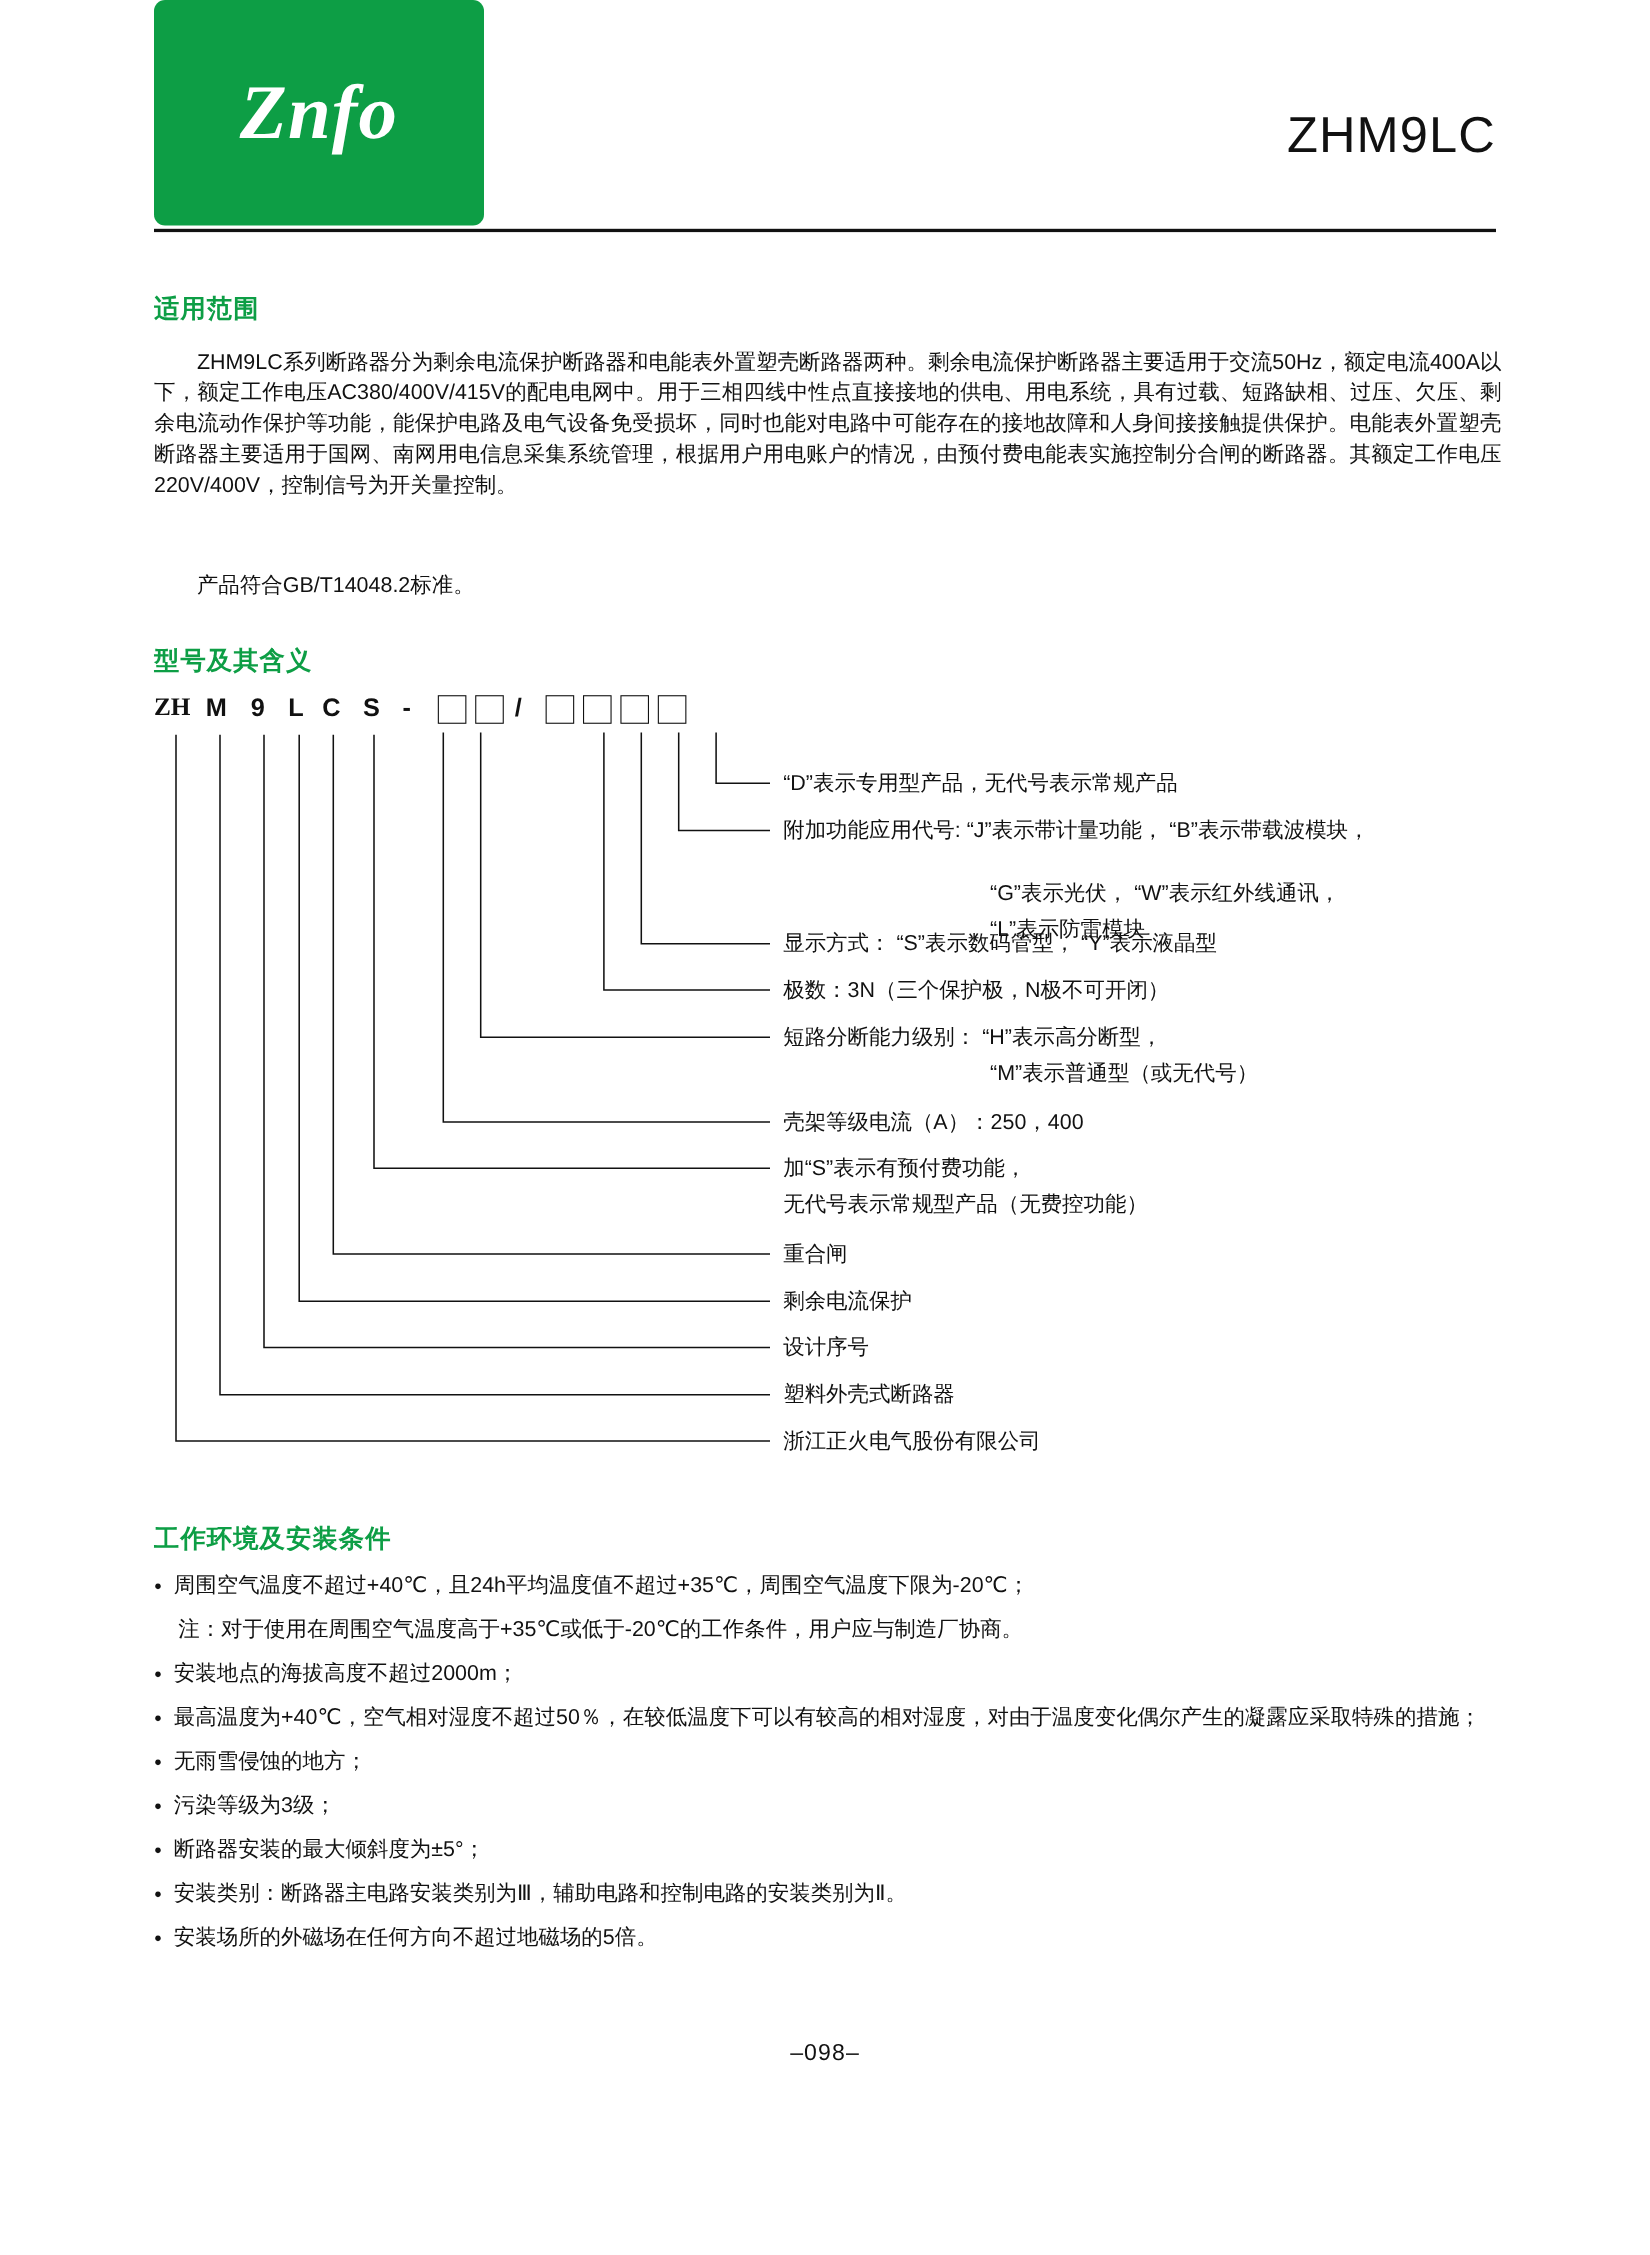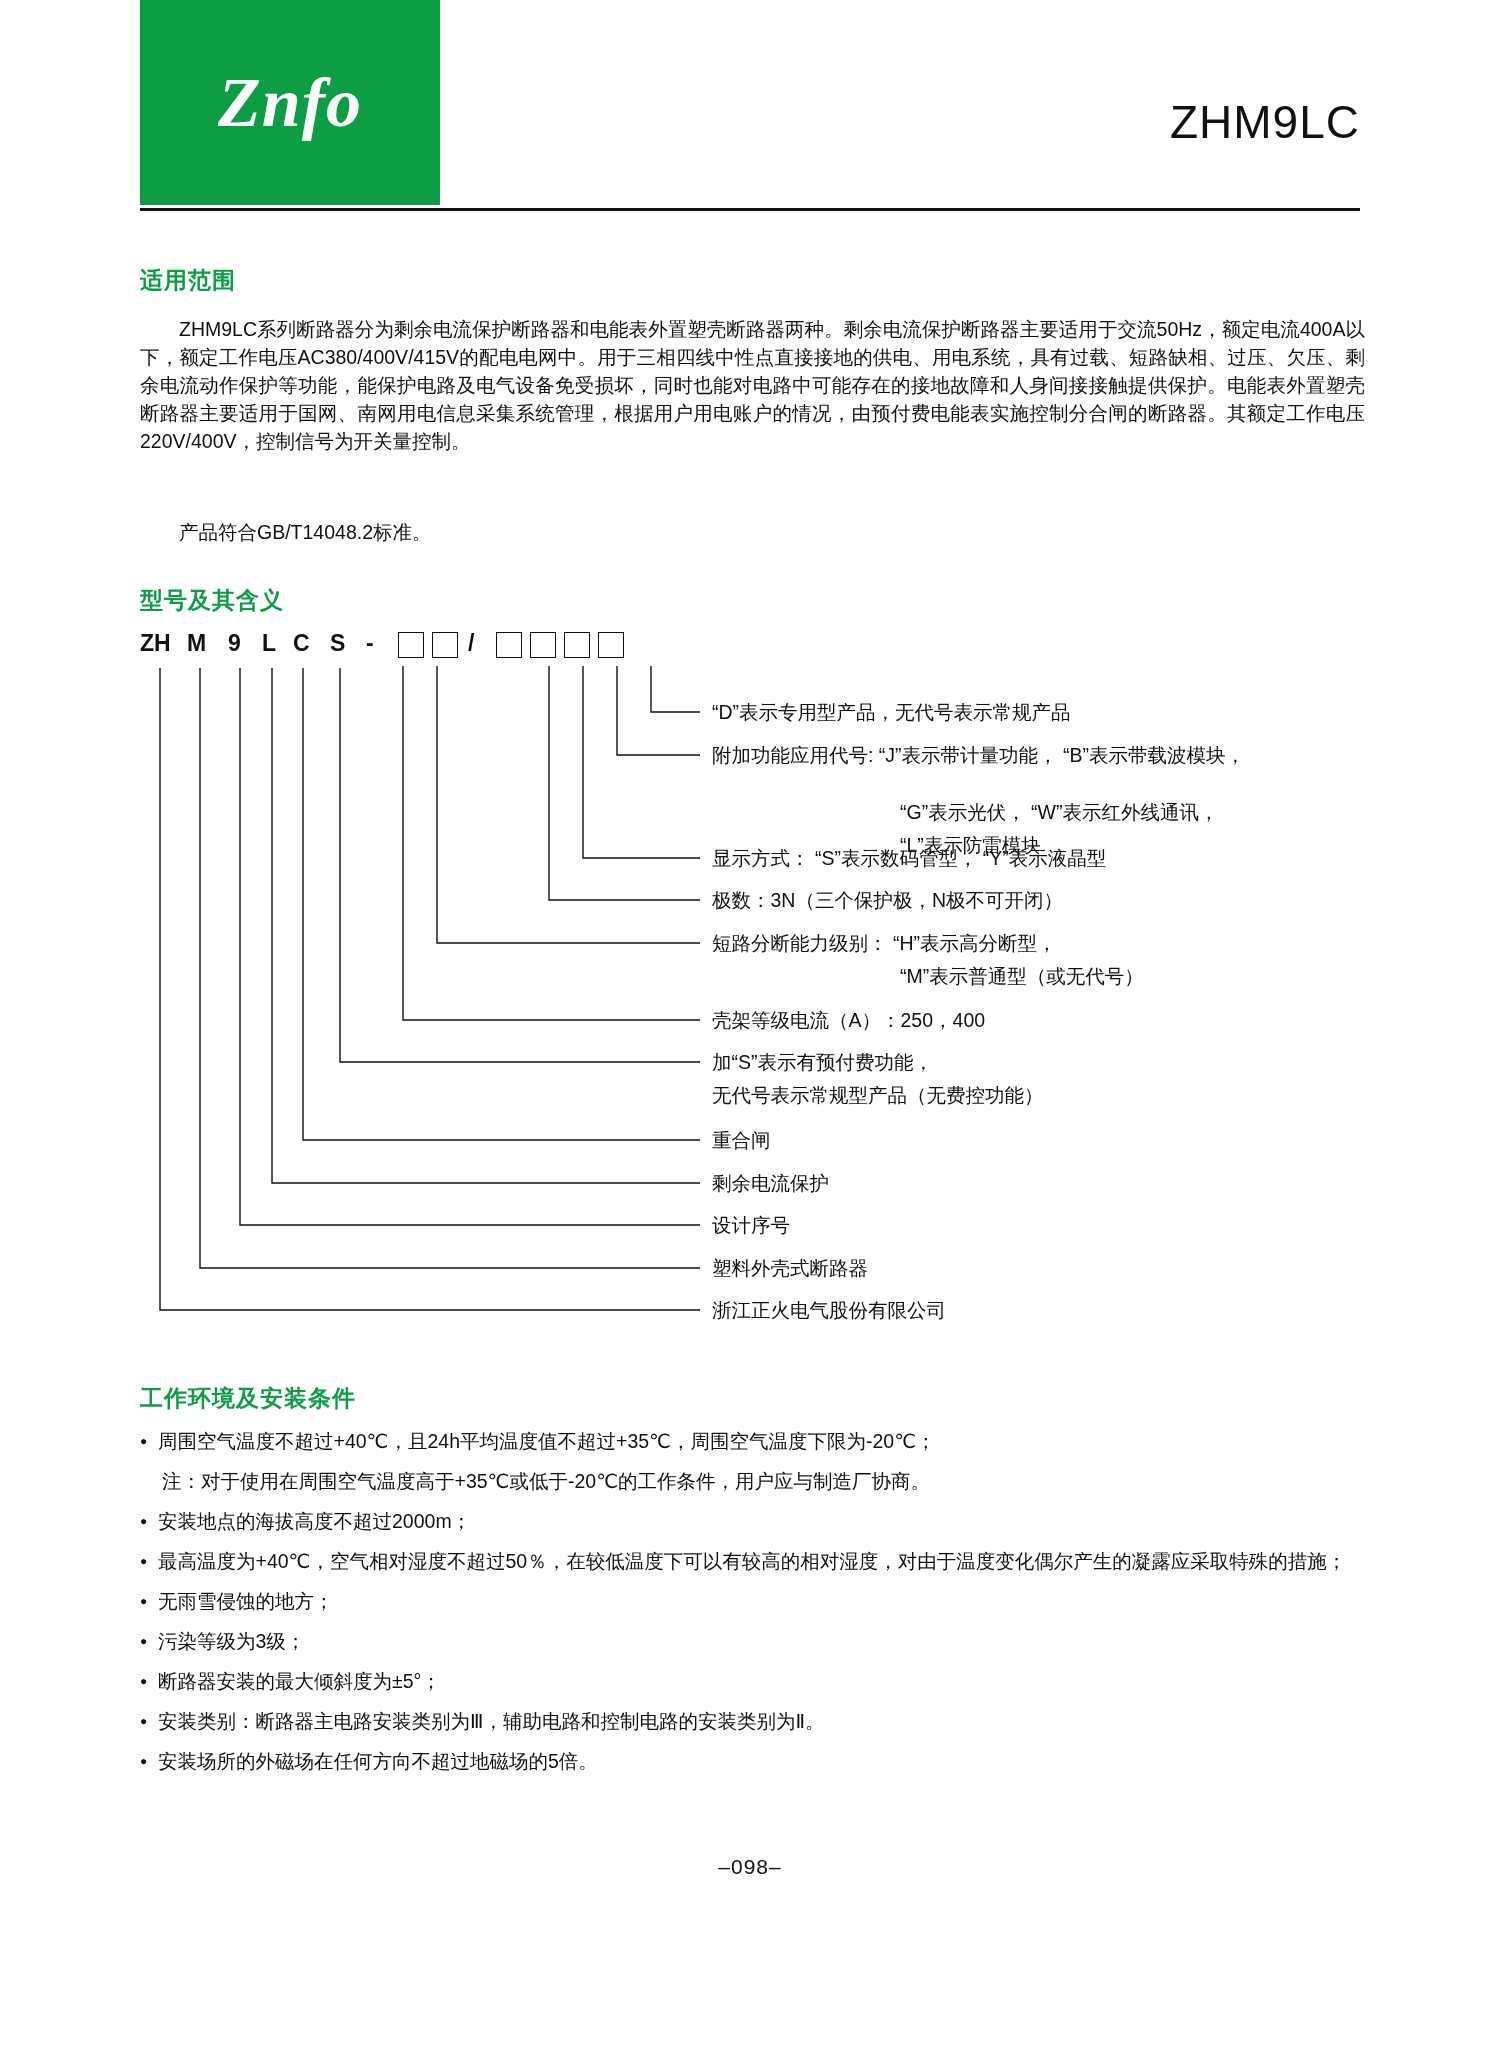--- a/index.html
+++ b/index.html
@@ -31,20 +31,21 @@
   .logo-block {
     position: absolute;
     left: 140px;
     top: 0;
     width: 300px;
     height: 205px;
     background: #0d9e45;
     display: flex;
     align-items: center;
     justify-content: center;
+    border-radius: 10px;
   }
   .logo-text {
     font-family: "Liberation Serif", "DejaVu Serif", serif;
     font-style: italic;
     font-weight: bold;
     font-size: 70px;
     color: #ffffff;
     letter-spacing: 1px;
   }
   .header-rule {
@@ -197,21 +198,21 @@
   <div class="para" style="left:140px; top:315px; width:1225px;">
     <p class="indent">ZHM9LC系列断路器分为剩余电流保护断路器和电能表外置塑壳断路器两种。剩余电流保护断路器主要适用于交流50Hz，额定电流400A以下，额定工作电压AC380/400V/415V的配电电网中。用于三相四线中性点直接接地的供电、用电系统，具有过载、短路缺相、过压、欠压、剩余电流动作保护等功能，能保护电路及电气设备免受损坏，同时也能对电路中可能存在的接地故障和人身间接接触提供保护。电能表外置塑壳断路器主要适用于国网、南网用电信息采集系统管理，根据用户用电账户的情况，由预付费电能表实施控制分合闸的断路器。其额定工作电压220V/400V，控制信号为开关量控制。</p>
   </div>
   <div class="para" style="left:140px; top:518px; width:1225px;">
     <p class="indent">产品符合GB/T14048.2标准。</p>
   </div>
 
   <div class="section-title" style="left:140px; top:585px;">型号及其含义</div>
 
   <div class="code-row">
-    <span class="code-char" style="left:0px;">ZH</span>
+    <span class="code-char" style="left:0px;font-family:Liberation Serif, serif;">ZH</span>
     <span class="code-char" style="left:47px;">M</span>
     <span class="code-char" style="left:88px;">9</span>
     <span class="code-char" style="left:122px;">L</span>
     <span class="code-char" style="left:153px;">C</span>
     <span class="code-char" style="left:190px;">S</span>
     <span class="code-char" style="left:226px;">-</span>
     <span class="code-box" style="left:258px;"></span>
     <span class="code-box" style="left:292px;"></span>
     <span class="code-char" style="left:328px;">/</span>
     <span class="code-box" style="left:356px;"></span>

